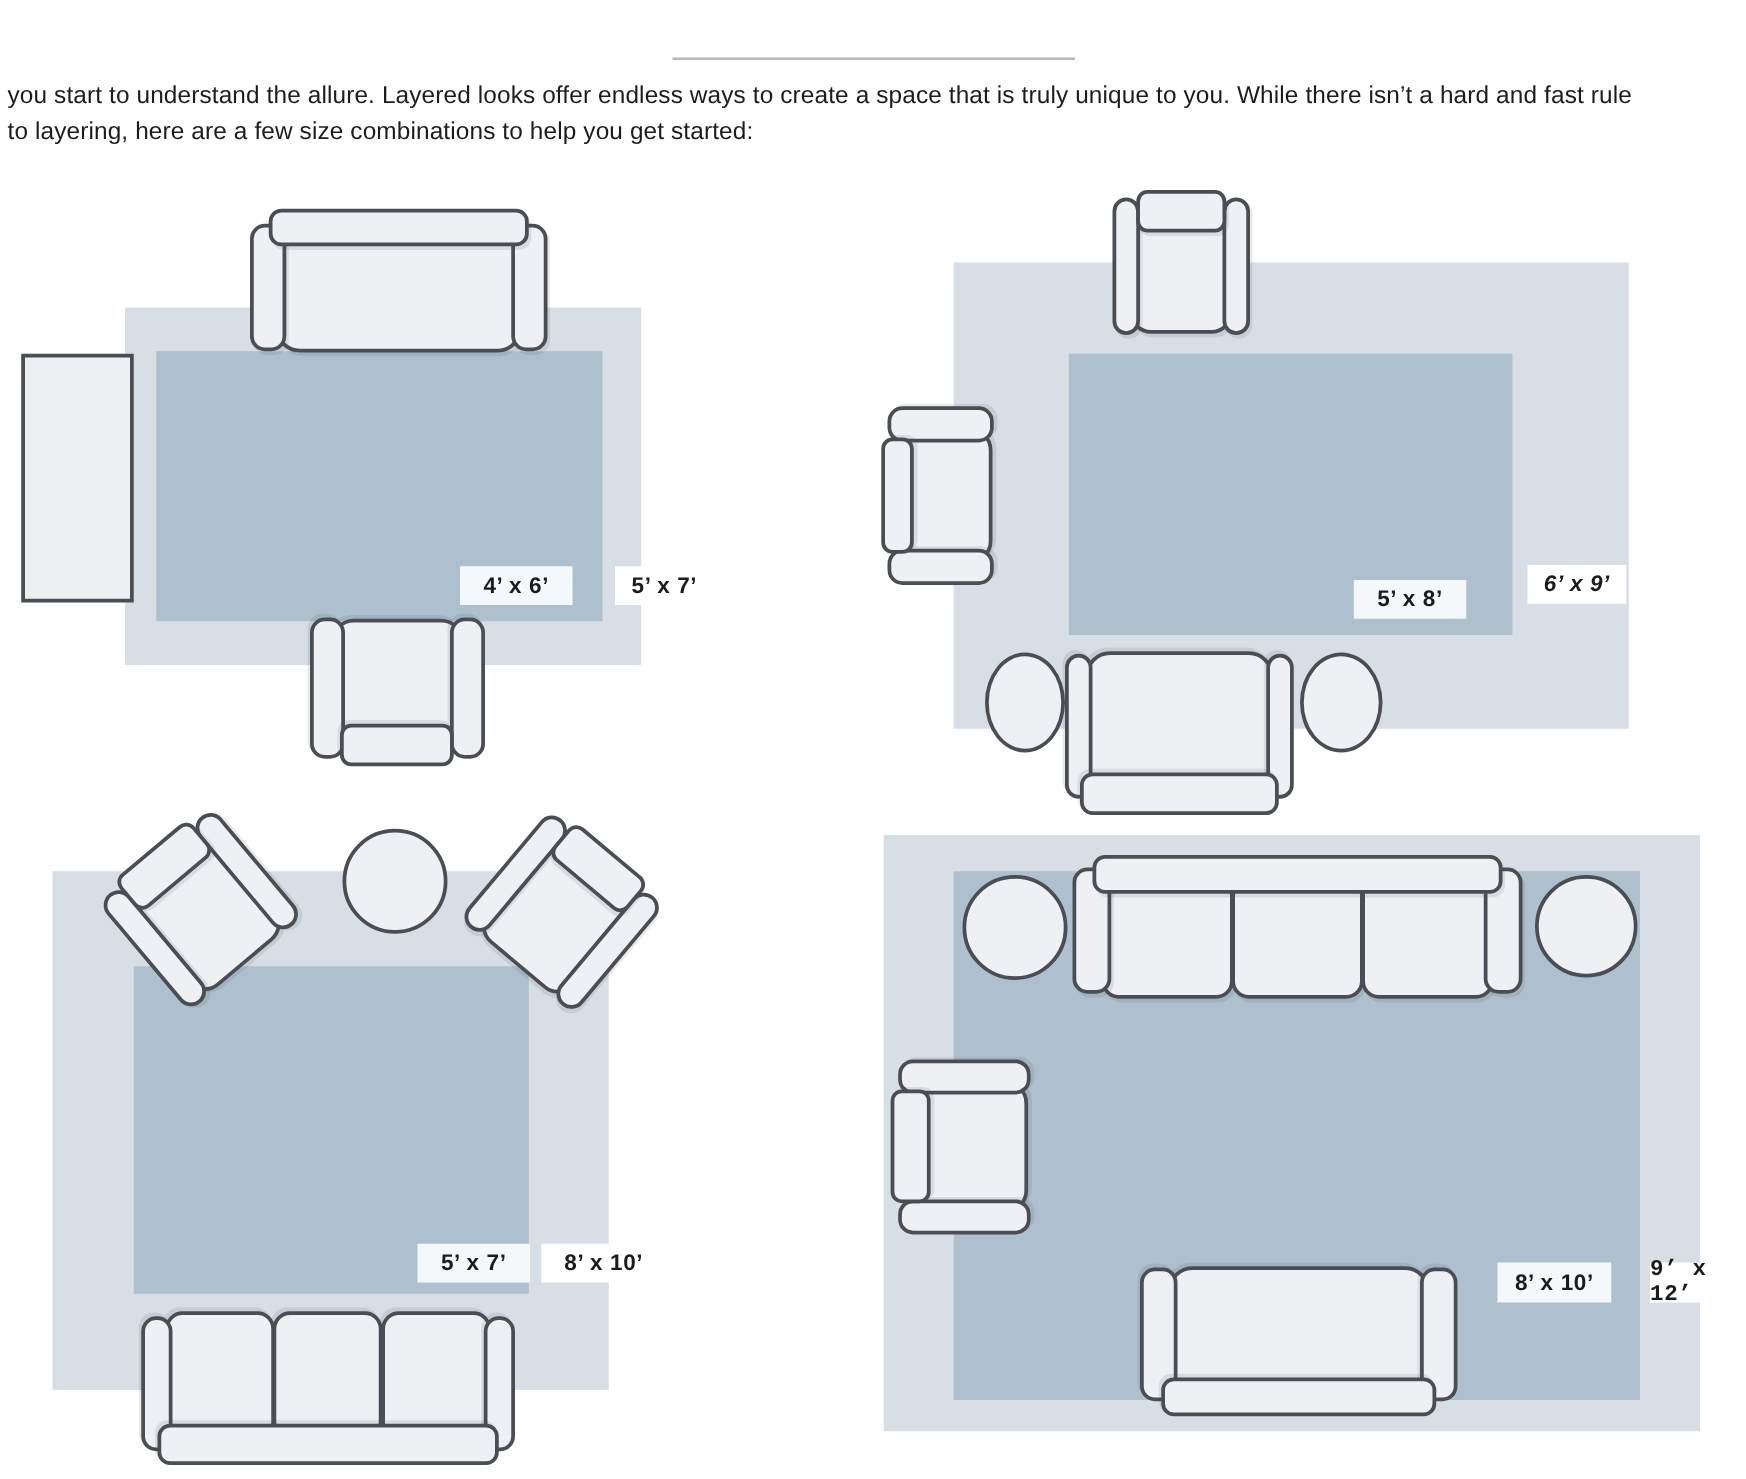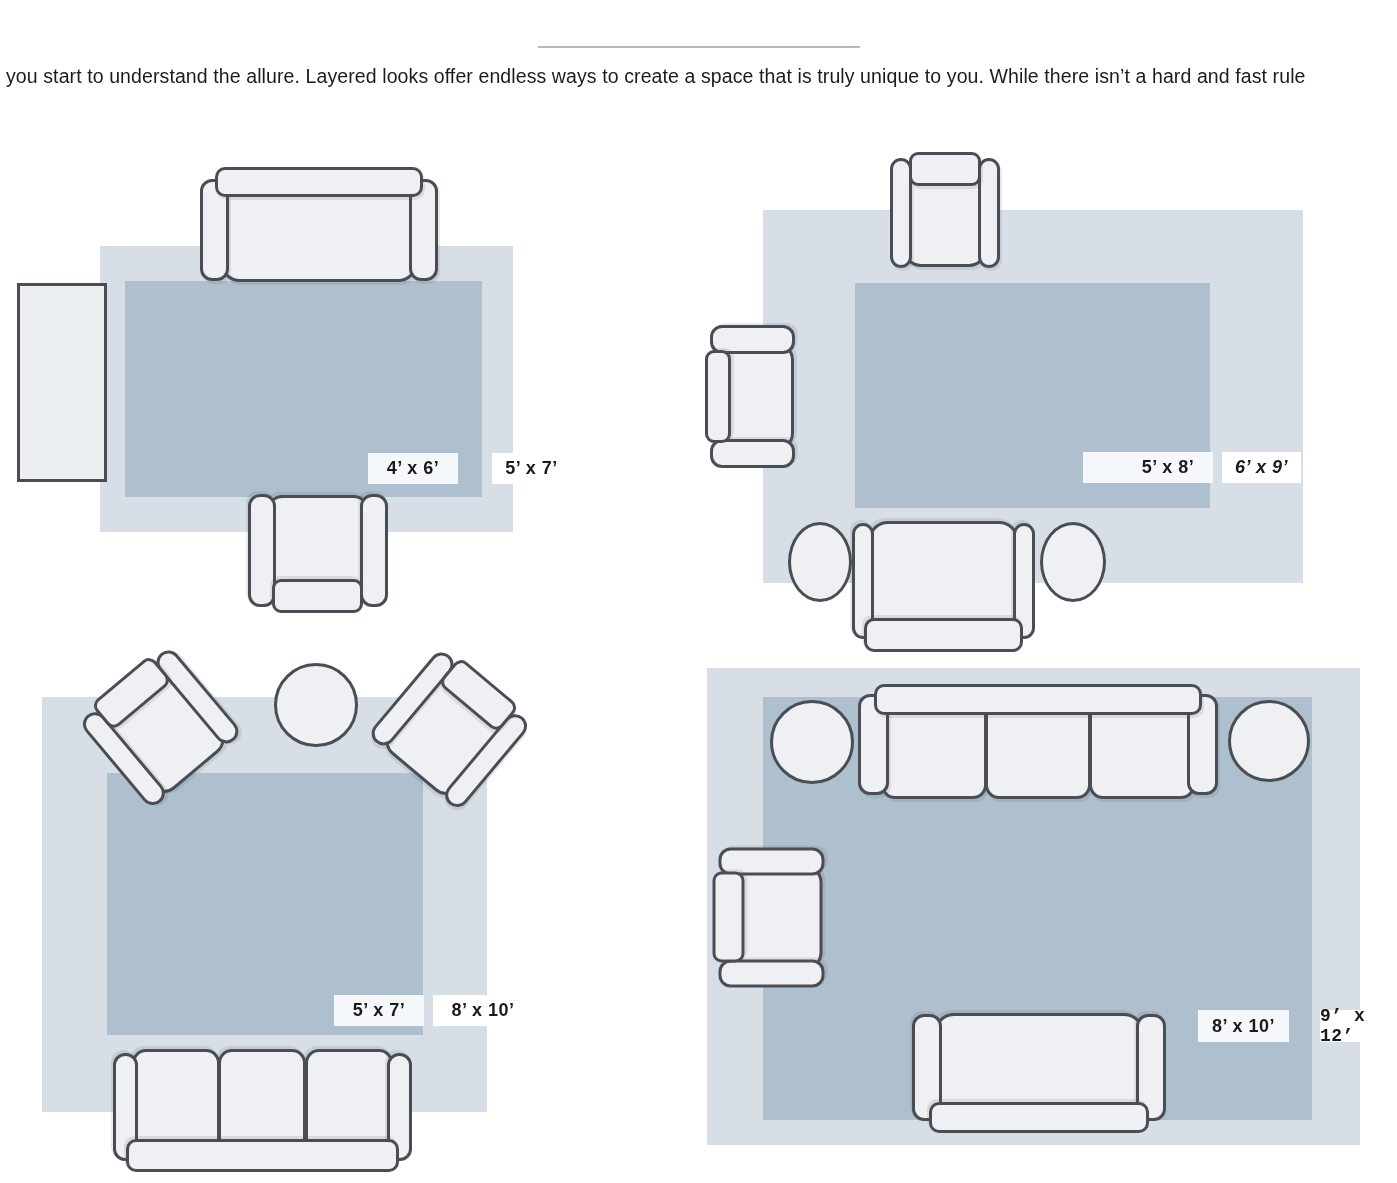--- a/index.html
+++ b/index.html
@@ -54,20 +54,21 @@
   .size-label.on-outer{background:var(--label_bg_outer);}
 </style>
 </head>
 <body>
 
 <div class="canvas">
 
   <div class="divider"></div>
   <div class="intro">
     <div>you start to understand the allure. Layered looks offer endless ways to create a space that is truly unique to you. While there isn’t a hard and fast rule</div>
+    <div>to layering, here are a few size combinations to help you get started:</div>
   </div>
 
   <div class="rug outer" style="left:100px;top:246px;width:413px;height:286px;"></div>
   <div class="rug inner" style="left:125px;top:281px;width:357px;height:216px;"></div>
 
   <div class="console" style="left:17px;top:283px;width:90px;height:199px;"></div>
 
   <div class="furn sofa" style="left:200px;top:167px;width:238px;height:116px;">
     <div class="part seat"></div>
     <div class="part arm-l"></div>
@@ -109,21 +110,21 @@
   <div class="furn sofa r180" style="left:852px;top:520px;width:183px;height:132px;">
     <div class="part seat"></div>
     <div class="part arm-l"></div>
     <div class="part arm-r"></div>
     <div class="part back"></div>
   </div>
 
   <div class="round" style="left:788px;top:522px;width:64px;height:80px;"></div>
   <div class="round" style="left:1040px;top:522px;width:66px;height:80px;"></div>
 
-  <div class="size-label on-inner" style="left:1083px;top:452px;width:90px;height:31px;padding-left:40px;">
+  <div class="size-label on-inner" style="left:1083px;top:464px;width:90px;height:31px;">
     <span>5’ x 8’</span>
   </div>
   <div class="size-label on-outer" style="left:1222px;top:452px;width:79px;height:31px;font-style:italic;">
     <span>6’ x 9’</span>
   </div>
 
   <div class="rug outer" style="left:42px;top:697px;width:445px;height:415px;"></div>
   <div class="rug inner" style="left:107px;top:773px;width:316px;height:262px;"></div>
 
   <div class="furn chair rm40" style="left:100px;top:665px;width:120px;height:124px;">

